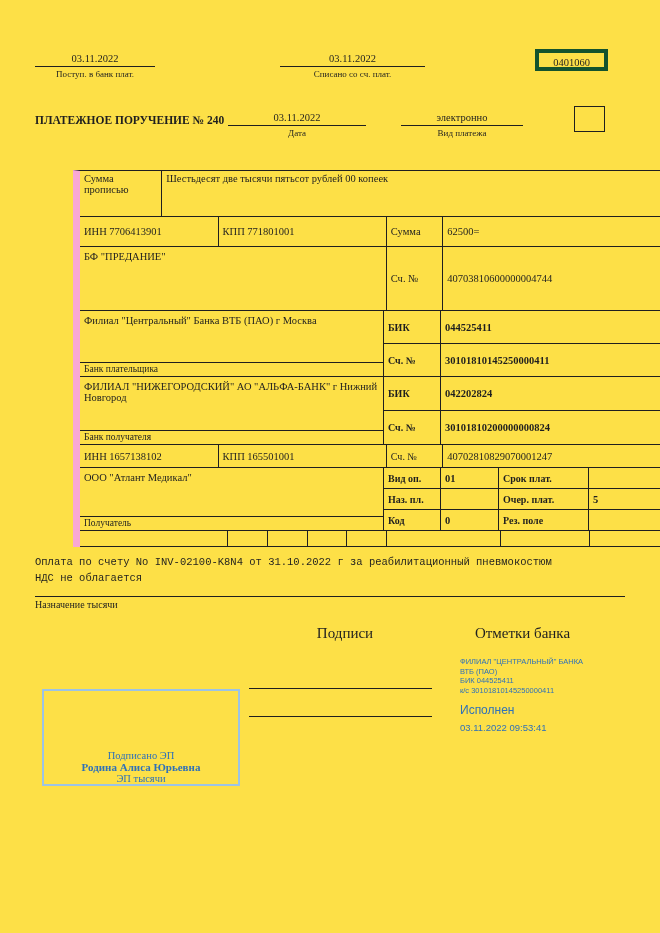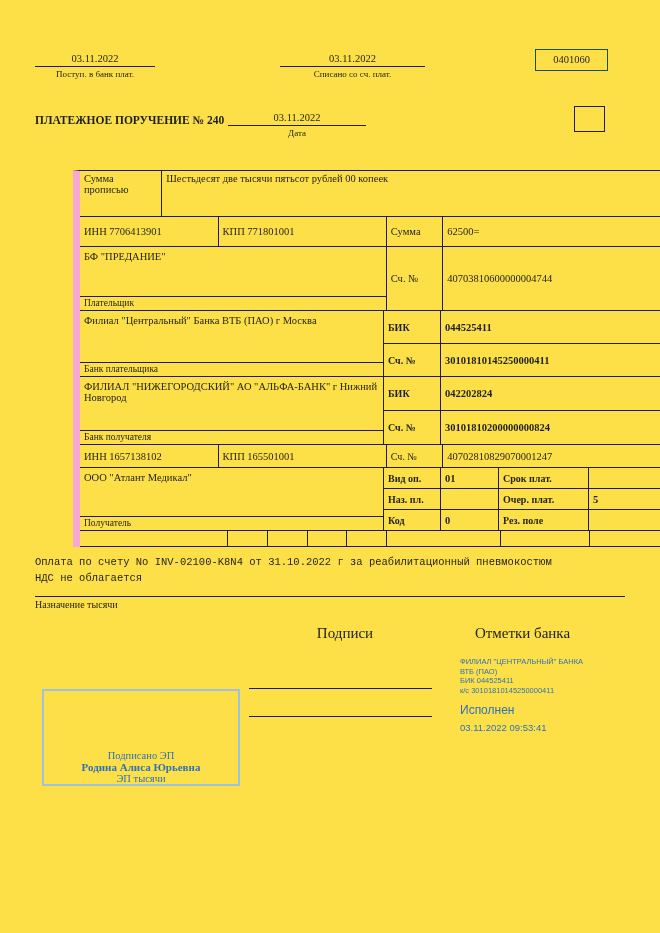--- a/index.html
+++ b/index.html
@@ -5,21 +5,21 @@
   * { margin:0; padding:0; box-sizing:border-box; }
   html,body { background:#e9e9e9; }
   .page {
     position:relative; width:660px; height:933px; margin:0 auto;
     background:#fde047; color:#1f1f1f;
     font-family:"Liberation Serif", serif; font-size:11px;
   }
   .abs { position:absolute; }
   .u-line { border-bottom:1px solid #1f1f1f; text-align:center; padding-bottom:2px; font-size:10.5px; }
   .u-cap  { text-align:center; font-size:9px; padding-top:2px; }
-  .code-box { border:1px solid #14532d; text-align:center; font-size:10.5px; line-height:20px; }
+  .code-box { border:4px solid #14532d; text-align:center; font-size:10.5px; line-height:20px; }
   .doc-title { font-weight:bold; font-size:11.5px; }
   .small-box { border:1px solid #1f1f1f; }
 
   .tbl { position:absolute; left:35px; top:170px; width:591px; border-top:1px solid #1f1f1f; border-left:7px solid #f9a8d4;margin-left:38px; }
   .row { display:flex; }
   .cell { border-right:1px solid #1f1f1f; border-bottom:1px solid #1f1f1f; padding:2px 4px; overflow:hidden; font-size:10.5px; }
   .vc { display:flex; align-items:center; }
   .col { display:flex; flex-direction:column; padding:0; }
   .name-area { flex:1 1 auto; padding:4px 4px 0 4px; font-size:10.5px; }
   .caption { border-top:1px solid #1f1f1f; font-size:9.5px; padding:1px 4px 2px 4px; }
@@ -56,40 +56,43 @@
     <div class="u-line">03.11.2022</div>
     <div class="u-cap">Списано со сч. плат.</div>
   </div>
   <div class="abs code-box" style="left:535px; top:49px; width:73px; height:22px;">0401060</div>
 
   <div class="abs doc-title" style="left:35px; top:114px;">ПЛАТЕЖНОЕ ПОРУЧЕНИЕ № 240</div>
   <div class="abs" style="left:228px; top:112px; width:138px;">
     <div class="u-line">03.11.2022</div>
     <div class="u-cap">Дата</div>
   </div>
+  <div class="abs" style="left:401px; top:112px; width:122px;">
+    <div class="u-line">электронно</div>
+    <div class="u-cap">Вид платежа</div>
+  </div>
   <div class="abs small-box" style="left:574px; top:106px; width:31px; height:26px;"></div>
 
   <div class="tbl">
 
     <div class="row" style="height:46px;">
       <div class="cell" style="width:83px;">Сумма прописью</div>
       <div class="cell" style="width:507px;">Шестьдесят две тысячи пятьсот рублей 00 копеек</div>
     </div>
 
     <div class="row" style="height:30px;">
       <div class="cell vc" style="width:140px;">ИНН 7706413901</div>
       <div class="cell vc" style="width:170px;">КПП  771801001</div>
       <div class="cell vc" style="width:57px;">Сумма</div>
       <div class="cell vc" style="width:223px;">62500=</div>
     </div>
 
     <div class="row" style="height:64px;">
       <div class="cell col" style="width:310px;">
         <div class="name-area">БФ "ПРЕДАНИЕ"</div>
-        <div class="caption">Плательщик</div>
       </div>
       <div class="cell vc" style="width:57px;">Сч. №</div>
       <div class="cell vc" style="width:223px;">40703810600000004744</div>
     </div>
 
     <div class="row" style="height:66px;">
       <div class="cell col" style="width:310px;">
         <div class="name-area">Филиал "Центральный" Банка ВТБ (ПАО) г Москва</div>
         <div class="caption">Банк плательщика</div>
       </div>

